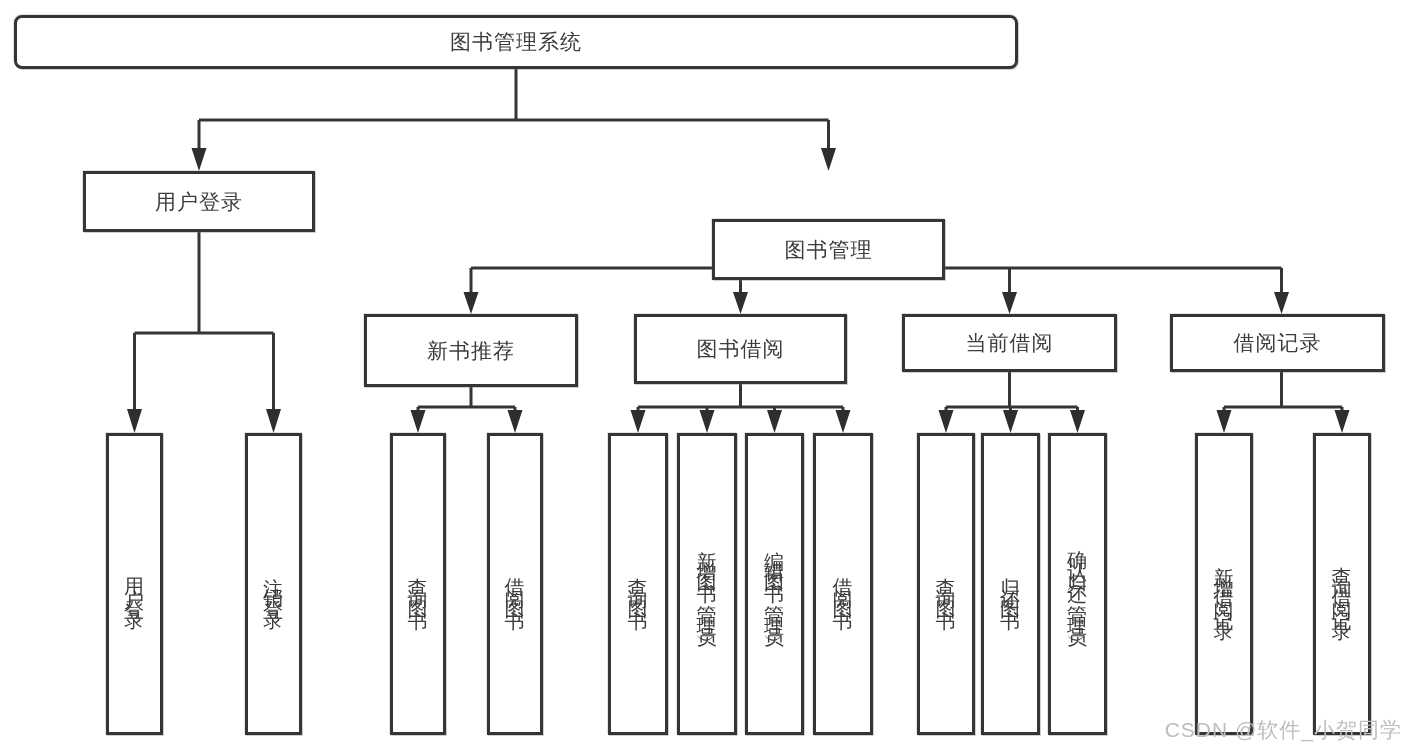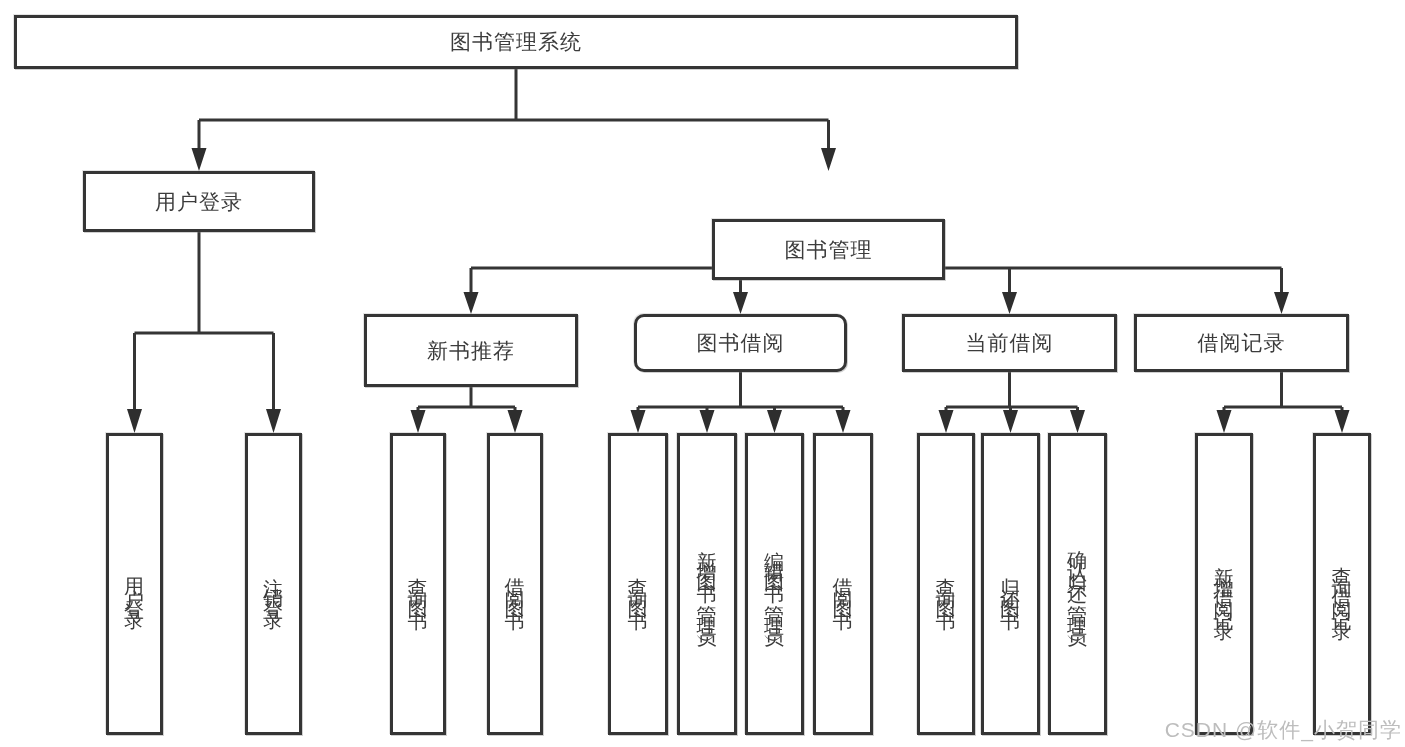--- a/index.html
+++ b/index.html
@@ -97,41 +97,41 @@
              M699.5,410 L714.5,410 L707,433 Z
              M767,410 L782,410 L774.5,433 Z
              M835.5,410 L850.5,410 L843,433 Z
              M938.5,410 L953.5,410 L946,433 Z
              M1003,410 L1018,410 L1010.5,433 Z
              M1070,410 L1085,410 L1077.5,433 Z
              M1216.5,410 L1231.5,410 L1224,433 Z
              M1334.5,410 L1349.5,410 L1342,433 Z"></path>
   </svg>
 
-  <div class="hbox" style="left:14px; top:15px; width:1004px; height:54px;">
+  <div class="hbox" style="left:14px; top:15px; width:1004px; height:54px;border-radius:8px;">
     <span class="hlabel">图书管理系统</span>
   </div>
 
   <div class="hbox" style="left:83px; top:171px; width:232px; height:61px;">
     <span class="hlabel">用户登录</span>
   </div>
   <div class="hbox" style="left:712px; top:171px; width:233px; height:61px;margin-top:48px;">
     <span class="hlabel">图书管理</span>
   </div>
 
   <div class="hbox" style="left:364px; top:314px; width:214px; height:73px;">
     <span class="hlabel">新书推荐</span>
   </div>
-  <div class="hbox" style="left:634px; top:314px; width:213px; height:58px;border-radius:10px;">
+  <div class="hbox" style="left:634px; top:314px; width:213px; height:70px;">
     <span class="hlabel">图书借阅</span>
   </div>
   <div class="hbox" style="left:902px; top:314px; width:215px; height:58px;">
     <span class="hlabel">当前借阅</span>
   </div>
-  <div class="hbox" style="left:1134px; top:314px; width:215px; height:58px;">
+  <div class="hbox" style="left:1170px; top:314px; width:215px; height:58px;">
     <span class="hlabel">借阅记录</span>
   </div>
 
   <div class="vbox" style="left:106px; width:57px;">
     <span class="vlabel">用户登录</span>
   </div>
   <div class="vbox" style="left:245px; width:57px;">
     <span class="vlabel">注销登录</span>
   </div>
 

